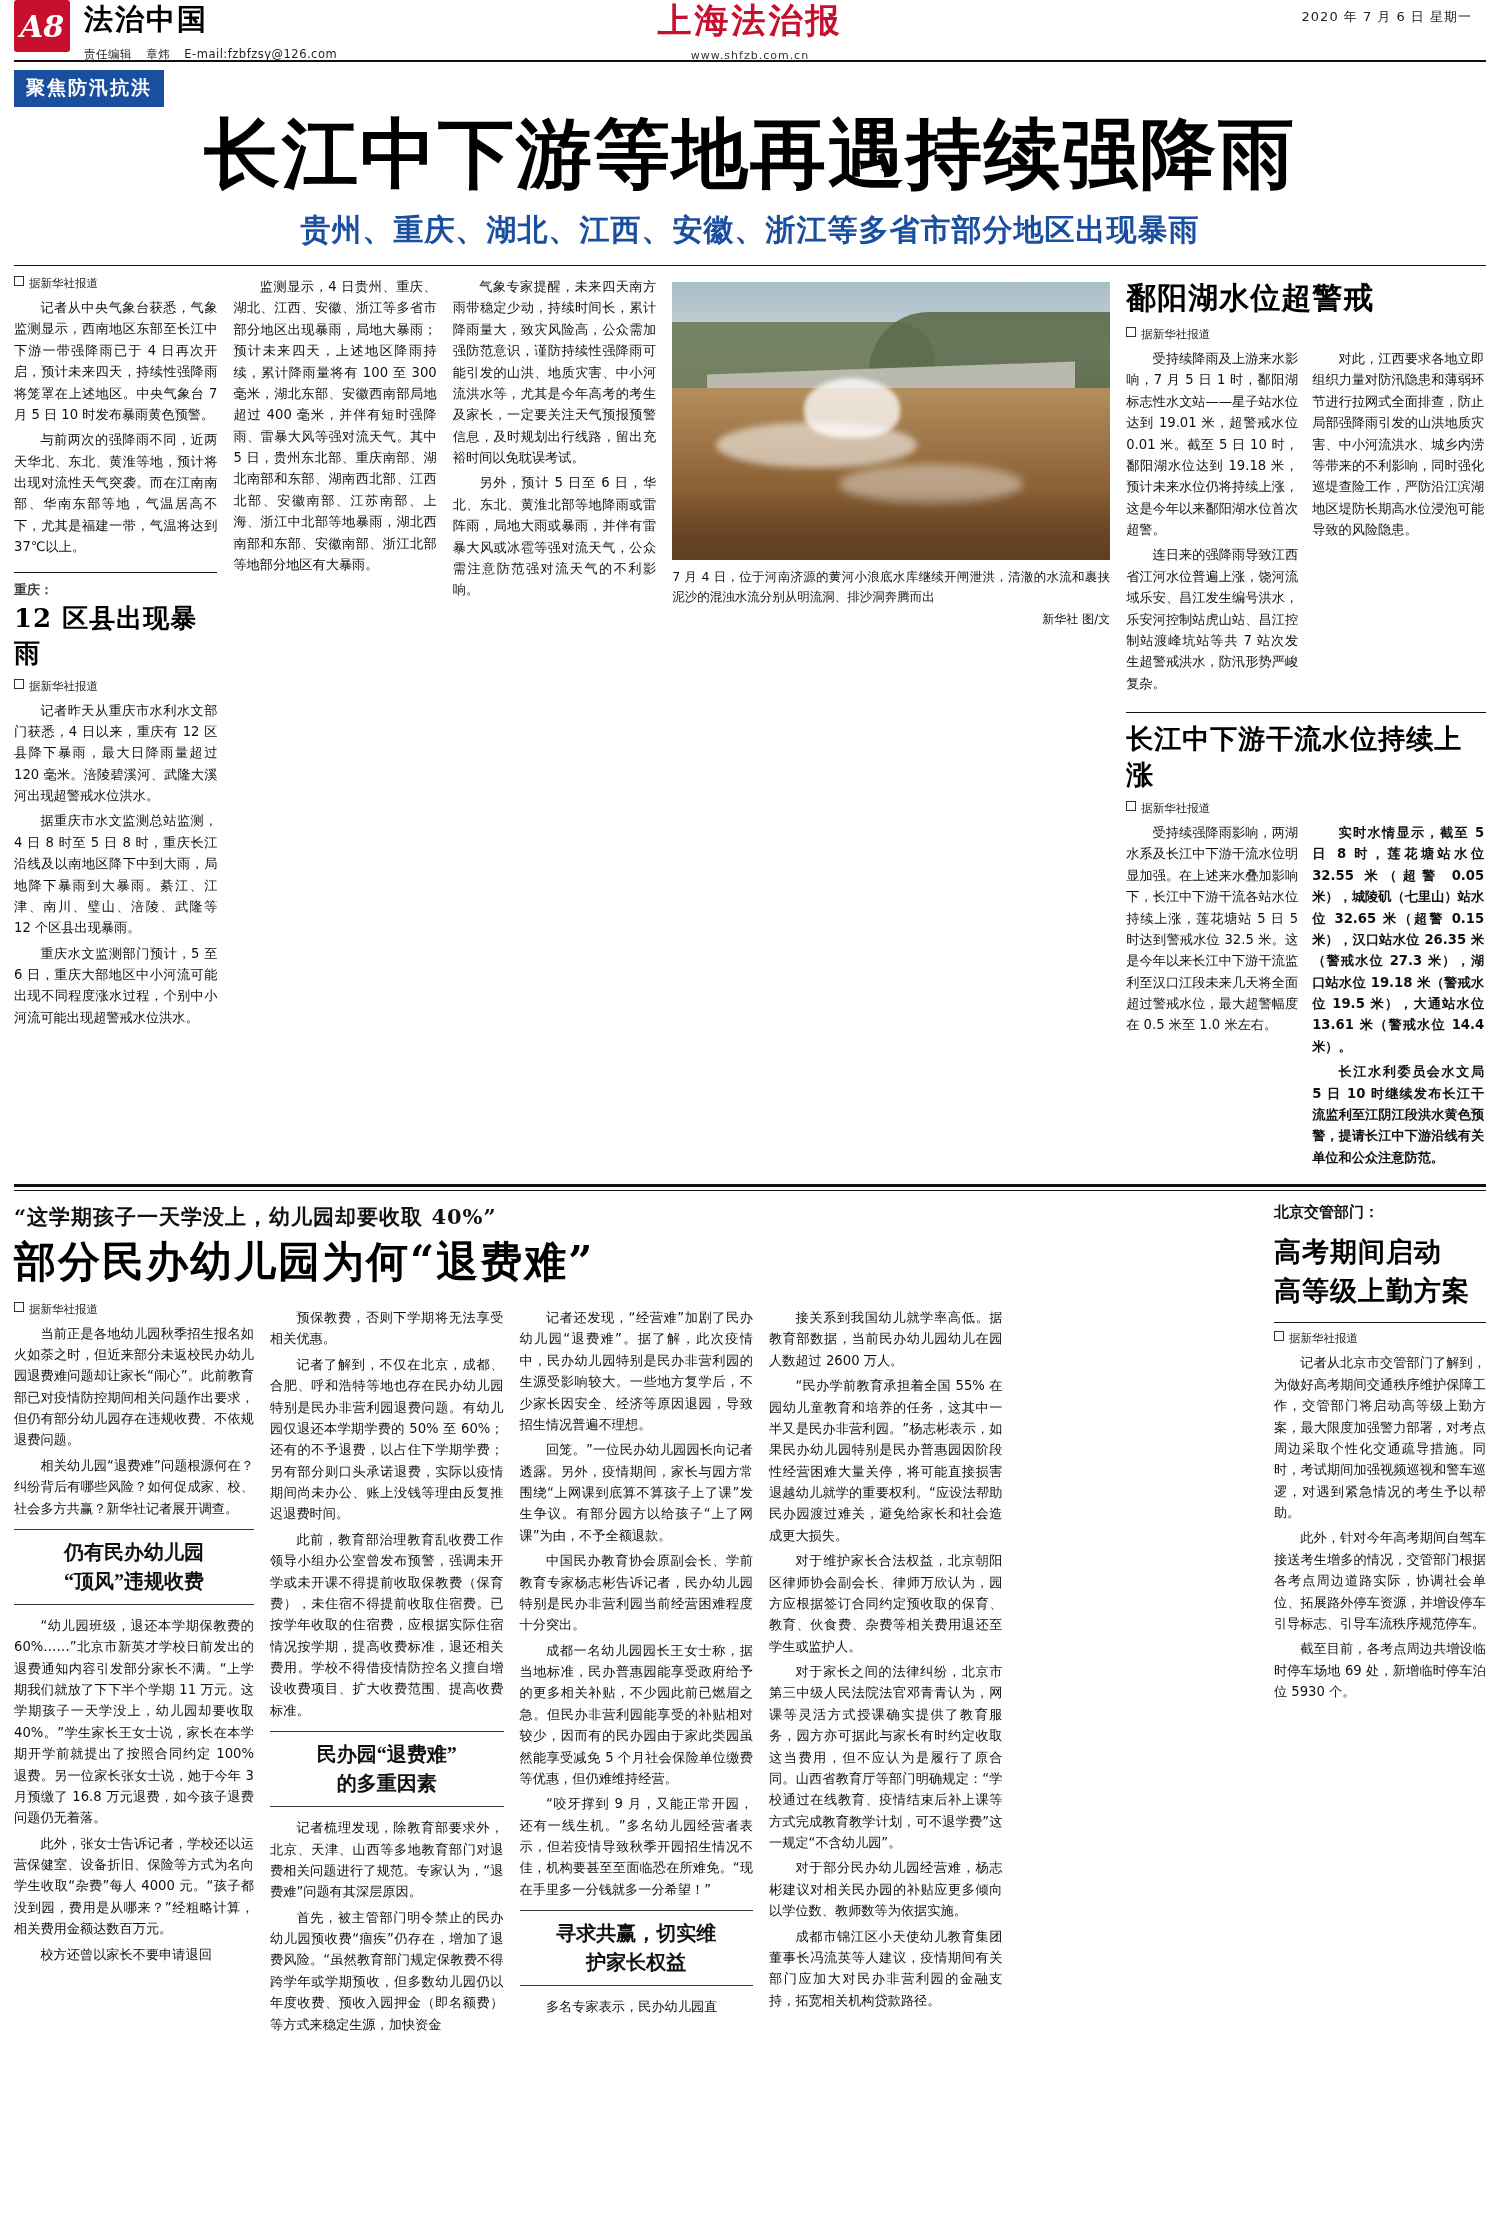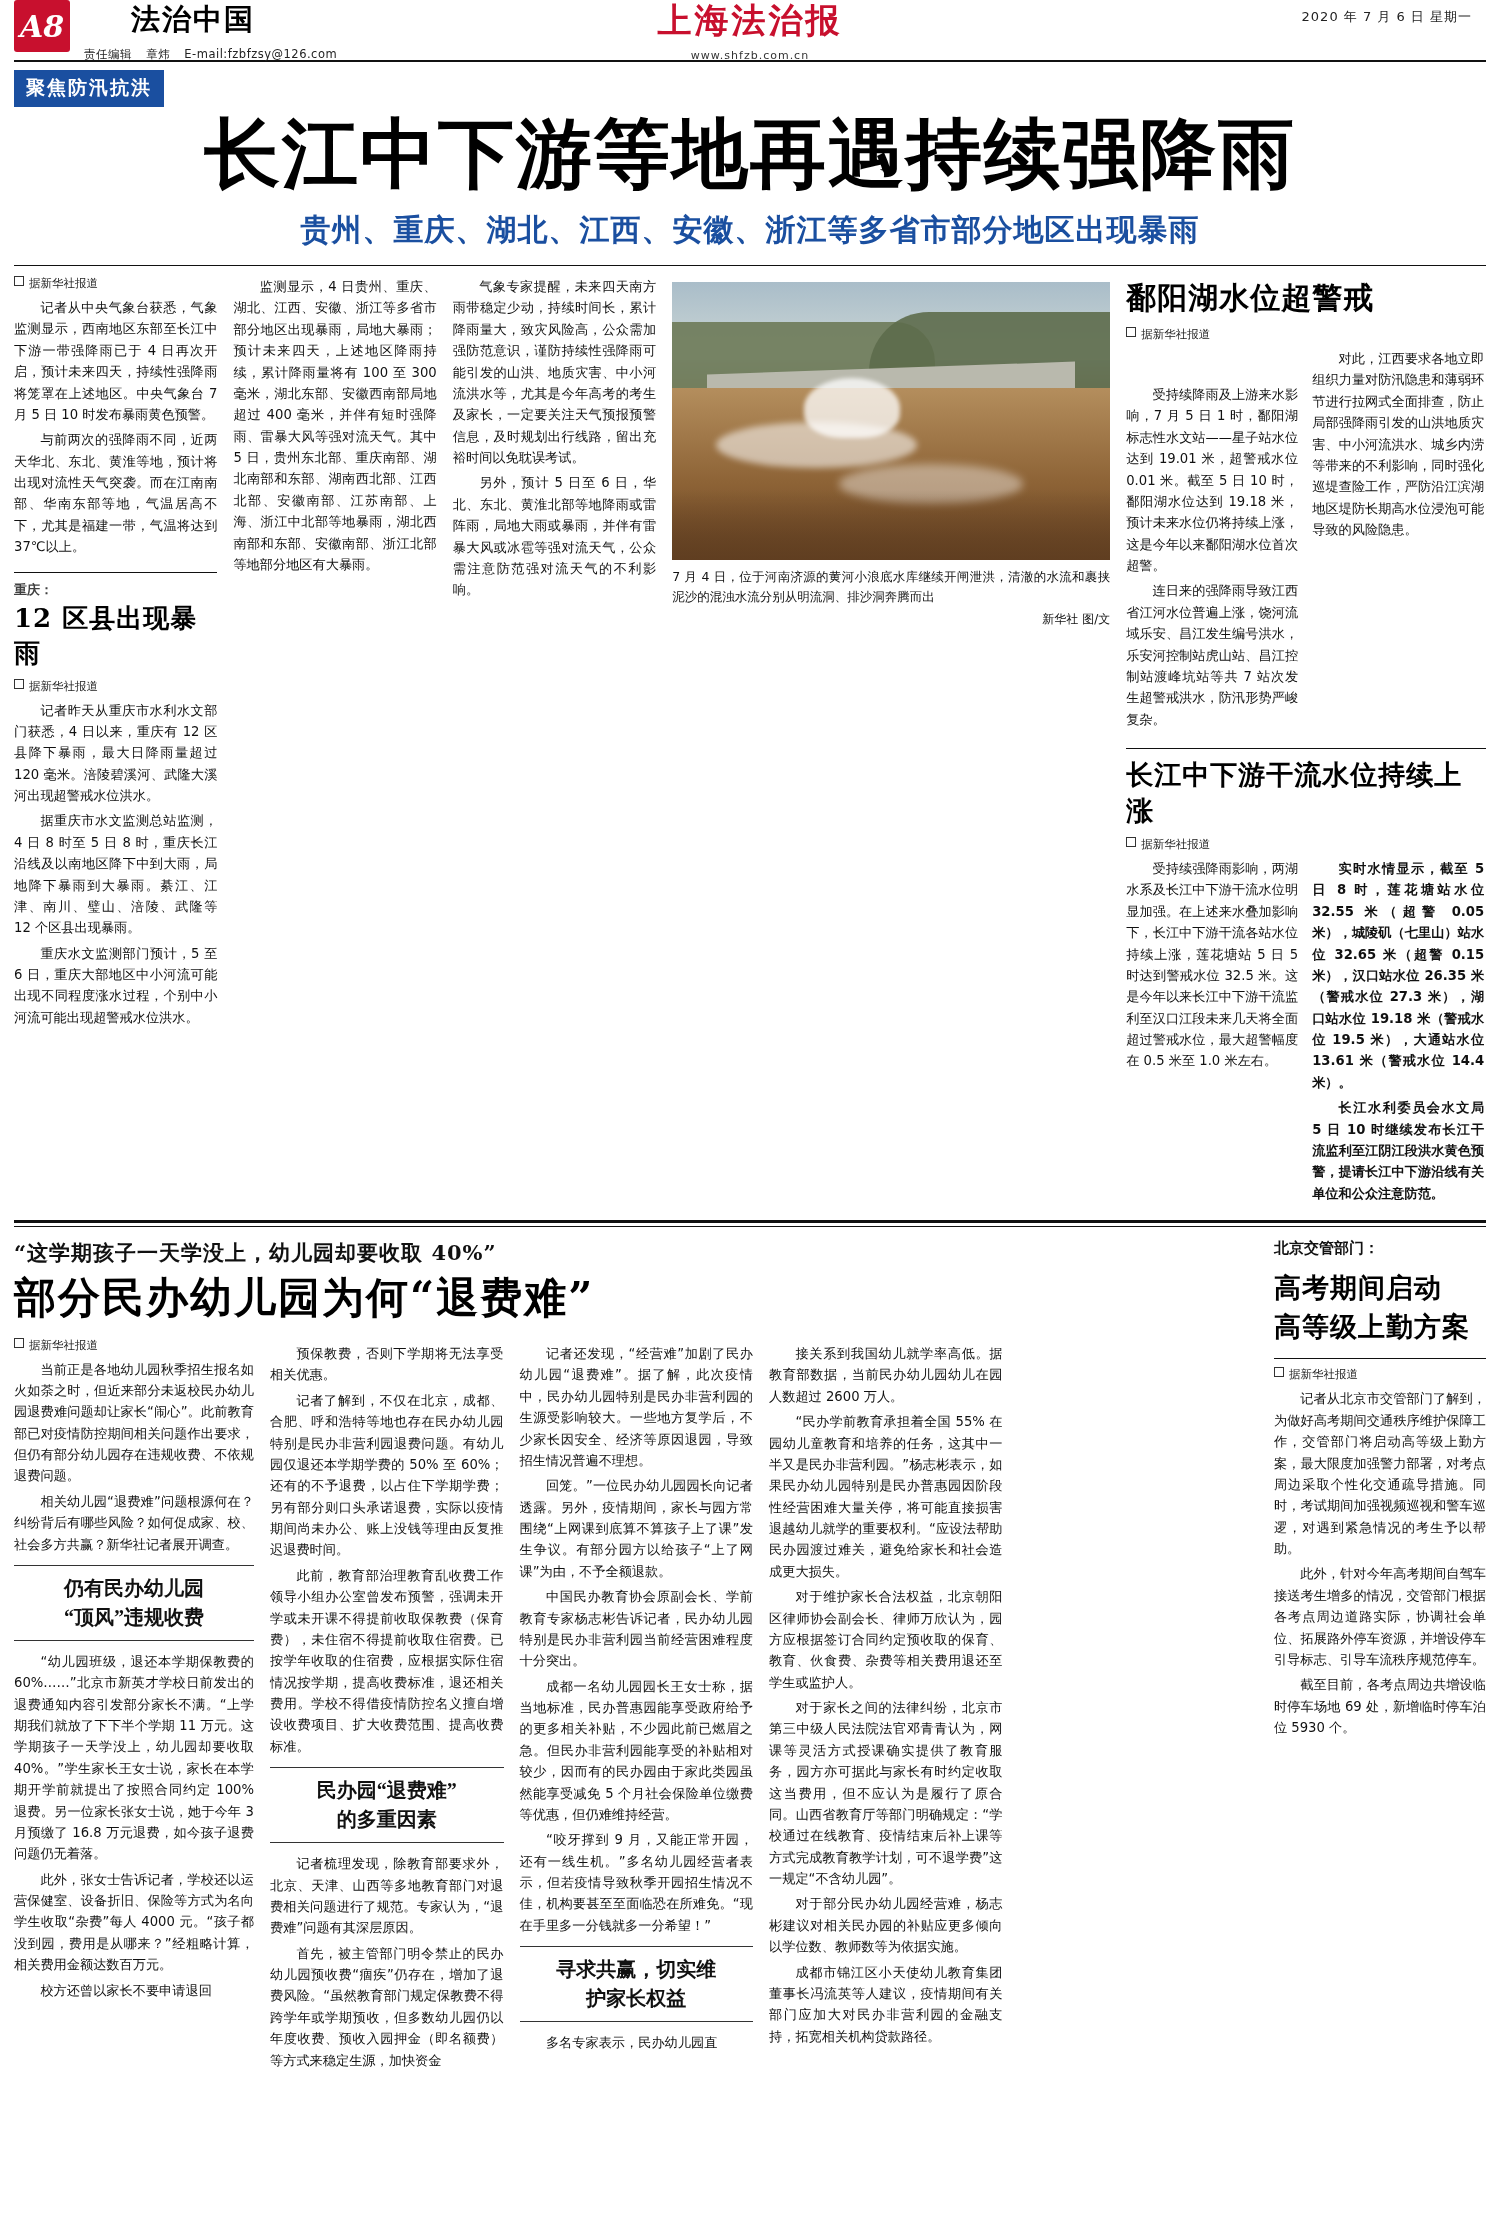--- a/index.html
+++ b/index.html
@@ -15,21 +15,21 @@
   
   .masthead { position:relative; height:58px; display:flex; align-items:flex-start; }
   .pagebadge {
     width:56px; height:52px; background:#c8102e; color:#fff;
     border-radius:3px; display:flex; align-items:center; justify-content:center;
     font-family:"DejaVu Serif","Liberation Serif",serif; font-size:30px; font-style:italic; font-weight:bold;
   }
   .mh-section { margin-left:14px; padding-top:0px; }
   .mh-section .sec-title {
     font-family:"DejaVu Serif","Liberation Serif",serif;
-    font-size:29px; font-weight:bold; letter-spacing:2px; color:#000;margin-left:47px;
+    font-size:29px; font-weight:bold; letter-spacing:2px; color:#000;
   }
   .mh-section .sec-sub { font-size:11.5px; color:#222; margin-top:7px; letter-spacing:0.5px; }
   .mh-section .sec-sub span { margin-right:10px; }
   .mh-center { position:absolute; left:50%; transform:translateX(-50%); top:-2px; text-align:center; }
   .mh-center .paper-name {
     font-family:"DejaVu Serif","Liberation Serif",serif;
     font-size:34px; font-weight:bold; color:#c8102e; letter-spacing:3px;
   }
   .mh-center .paper-url { font-size:11px; color:#333; margin-top:5px; letter-spacing:1px; }
   .mh-date { position:absolute; right:14px; top:8px; font-size:13px; color:#222; letter-spacing:1px; }
@@ -215,21 +215,21 @@
         <div class="mud"></div>
       </div>
       <div class="caption">7 月 4 日，位于河南济源的黄河小浪底水库继续开闸泄洪，清澈的水流和裹挟泥沙的混浊水流分别从明流洞、排沙洞奔腾而出</div>
       <div class="caption-credit">新华社   图/文</div>
     </div>
 
     <div class="u-col u5">
       <div class="colhead" style="font-size:30px;">鄱阳湖水位超警戒</div>
       <div class="src">据新华社报道</div>
       <div style="display:flex; gap:14px;">
-        <div style="width:172px;margin-top:36px;">
+        <div style="width:172px;">
           <p class="body">受持续降雨及上游来水影响，7 月 5 日 1 时，鄱阳湖标志性水文站——星子站水位达到 19.01 米，超警戒水位 0.01 米。截至 5 日 10 时，鄱阳湖水位达到 19.18 米，预计未来水位仍将持续上涨，这是今年以来鄱阳湖水位首次超警。</p>
           <p class="body">连日来的强降雨导致江西省江河水位普遍上涨，饶河流域乐安、昌江发生编号洪水，乐安河控制站虎山站、昌江控制站渡峰坑站等共 7 站次发生超警戒洪水，防汛形势严峻复杂。</p>
         </div>
         <div style="width:172px;">
           <p class="body">对此，江西要求各地立即组织力量对防汛隐患和薄弱环节进行拉网式全面排查，防止局部强降雨引发的山洪地质灾害、中小河流洪水、城乡内涝等带来的不利影响，同时强化巡堤查险工作，严防沿江滨湖地区堤防长期高水位浸泡可能导致的风险隐患。</p>
         </div>
       </div>
 
       <div class="hr-thin" style="margin:14px 0 8px;"></div>
       <div class="colhead" style="font-size:27px;">长江中下游干流水位持续上涨</div>

